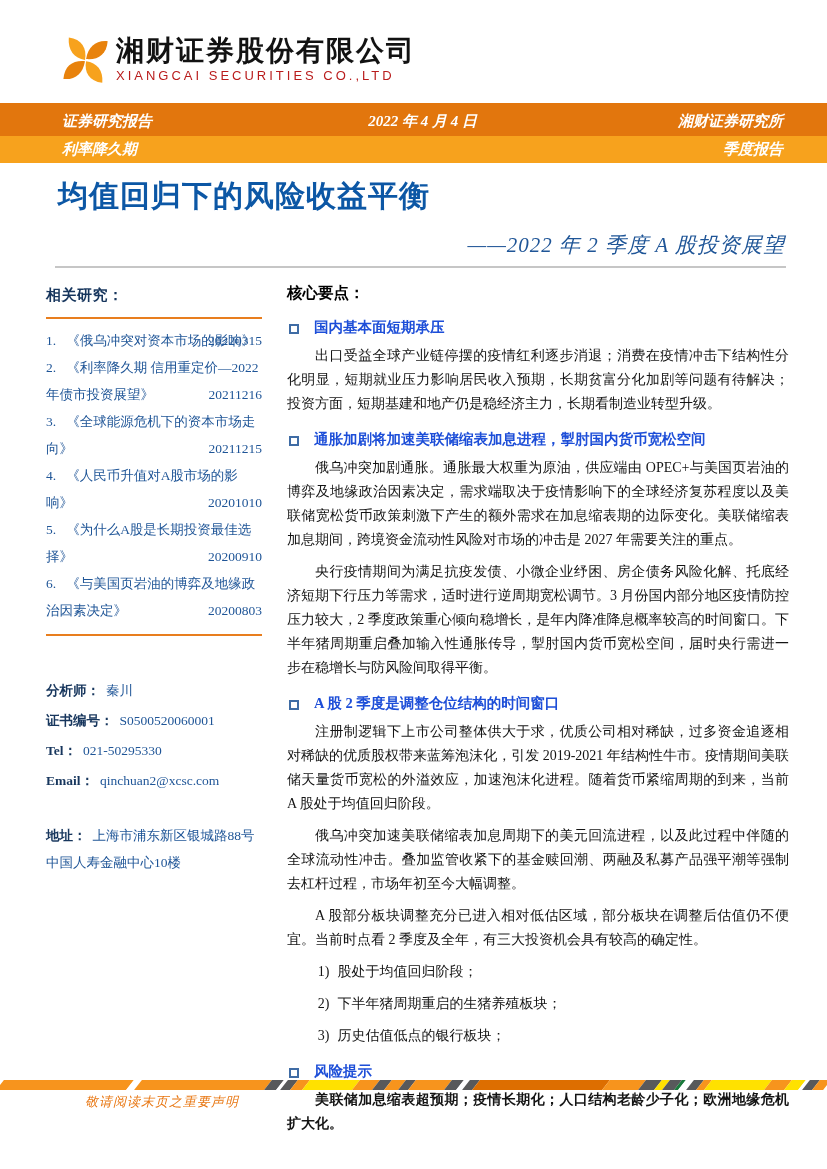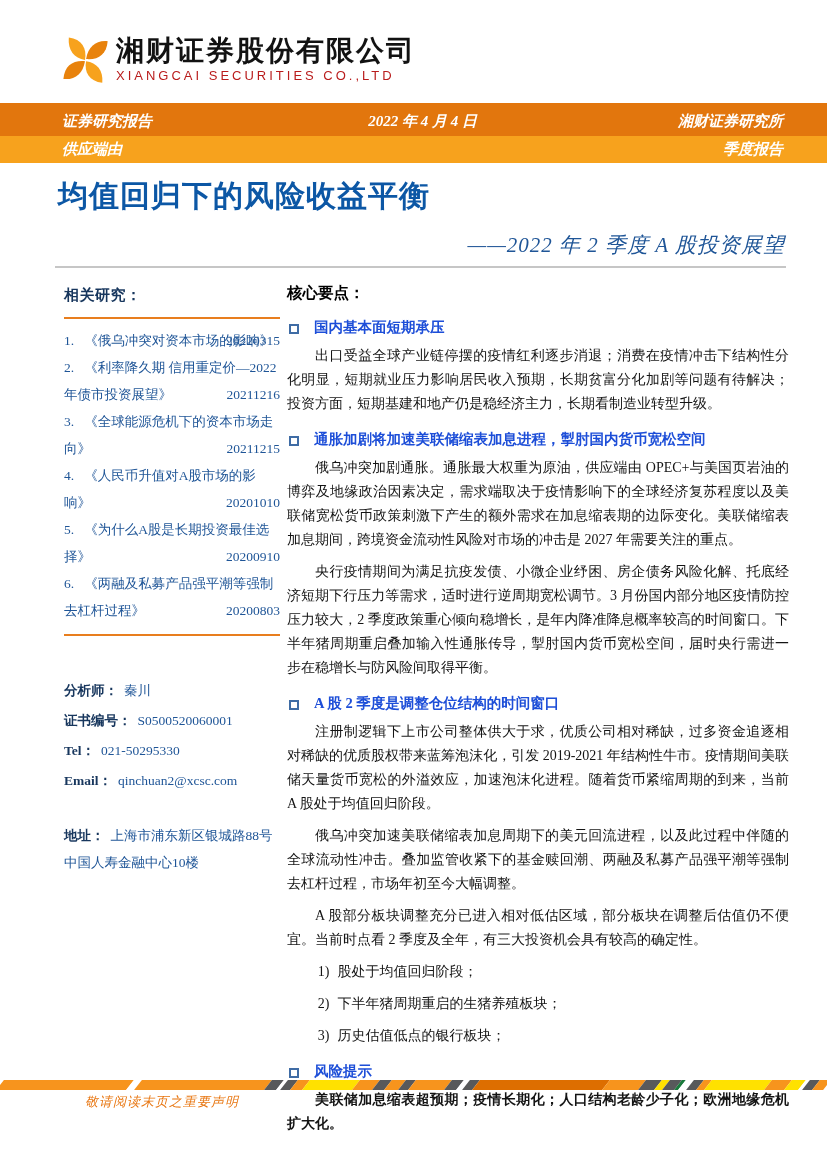--- a/index.html
+++ b/index.html
@@ -33,21 +33,21 @@
     position:absolute; top:176px; left:58px;
     font-family:"Liberation Sans","DejaVu Sans",sans-serif;
     font-weight:bold; font-size:30px; color:#0C57A5; letter-spacing:1px;
   }
   .doc-subtitle{
     position:absolute; top:231px; right:42px;
     font-size:21px; color:#1F5597; font-style:italic; letter-spacing:1px;
   }
   .title-rule{ position:absolute; top:266px; left:55px; width:731px; height:2px; background:#C6C6C6; }
   
-  .sidebar{ position:absolute; top:286px; left:64px; width:216px; }
+  .sidebar{ position:absolute; top:286px; left:46px; width:216px; }
   .sidebar-heading{
     font-family:"Liberation Sans","DejaVu Sans",sans-serif;
     font-size:15px; font-weight:bold; color:#17365D; letter-spacing:0.5px;
   }
   .orange-rule{ height:2px; background:#E87E1E; border:none; }
   .rule-top{ margin:12px 0 8px 0; }
   .rule-bottom{ margin:10px 0 0 0; }
   .ref-item{ font-size:13.5px; color:#1F5597; line-height:27px; }
   .ref-no{ margin-right:10px; }
   .ref-date{ display:block; text-align:right; margin-top:-27px; }
@@ -95,21 +95,21 @@
       <div class="company-en">XIANGCAI SECURITIES CO.,LTD</div>
     </div>
   </div>
 
   <div class="bar bar1">
     <span class="b-left">证券研究报告</span>
     <span class="b-center">2022 年 4 月 4 日</span>
     <span class="b-right">湘财证券研究所</span>
   </div>
   <div class="bar bar2">
-    <span class="b-left">供应端由</span>
+    <span class="b-left">利率降久期</span>
     <span class="b-center"></span>
     <span class="b-right">季度报告</span>
   </div>
 
   <h1 class="doc-title">均值回归下的风险收益平衡</h1>
   <div class="doc-subtitle">——2022 年 2 季度 A 股投资展望</div>
   <div class="title-rule"></div>
 
   <aside class="sidebar">
     <div class="sidebar-heading">相关研究：</div>
@@ -129,21 +129,21 @@
     </div>
     <div class="ref-item">
       <span class="ref-no">4.</span><span>《人民币升值对A股市场的影响》</span>
       <span class="ref-date">20201010</span>
     </div>
     <div class="ref-item">
       <span class="ref-no">5.</span><span>《为什么A股是长期投资最佳选择》</span>
       <span class="ref-date">20200910</span>
     </div>
     <div class="ref-item">
-      <span class="ref-no">6.</span><span>《两融及私募产品强平潮等强制去杠杆过程》</span>
+      <span class="ref-no">6.</span><span>《与美国页岩油的博弈及地缘政治因素决定》</span>
       <span class="ref-date">20200803</span>
     </div>
 
     <div class="orange-rule rule-bottom"></div>
 
     <div class="analyst">
       <div>
         <span class="label">分析师：</span><span>秦川</span>
       </div>
       <div>

